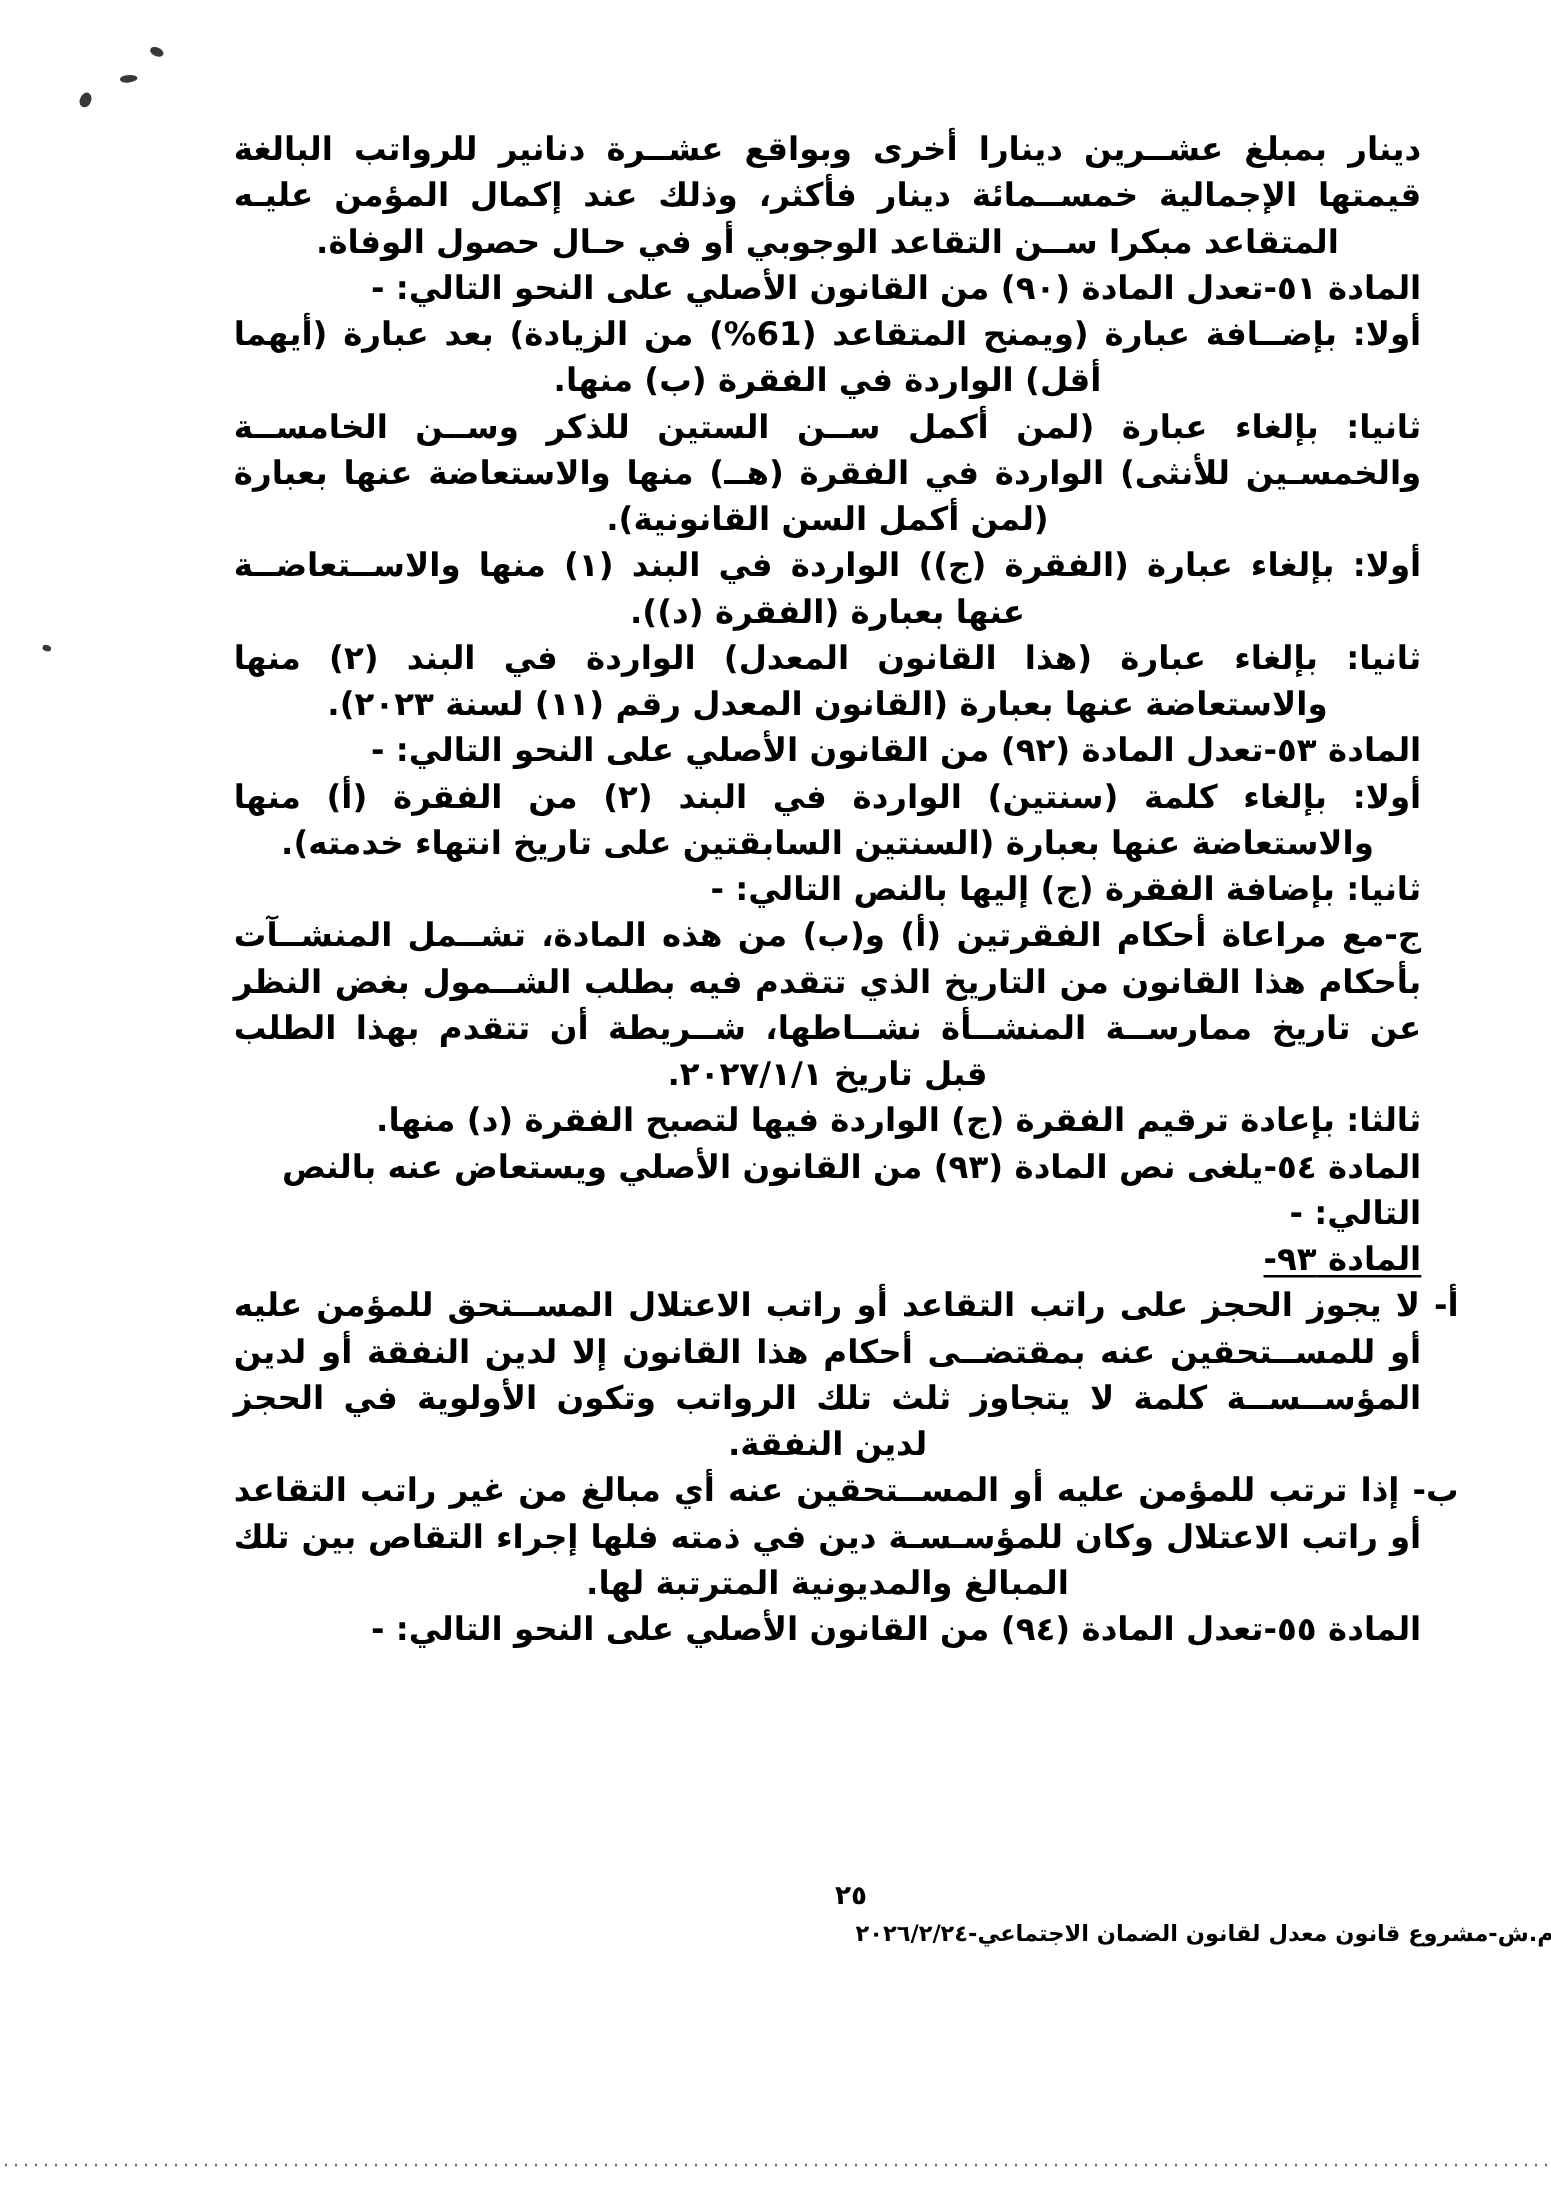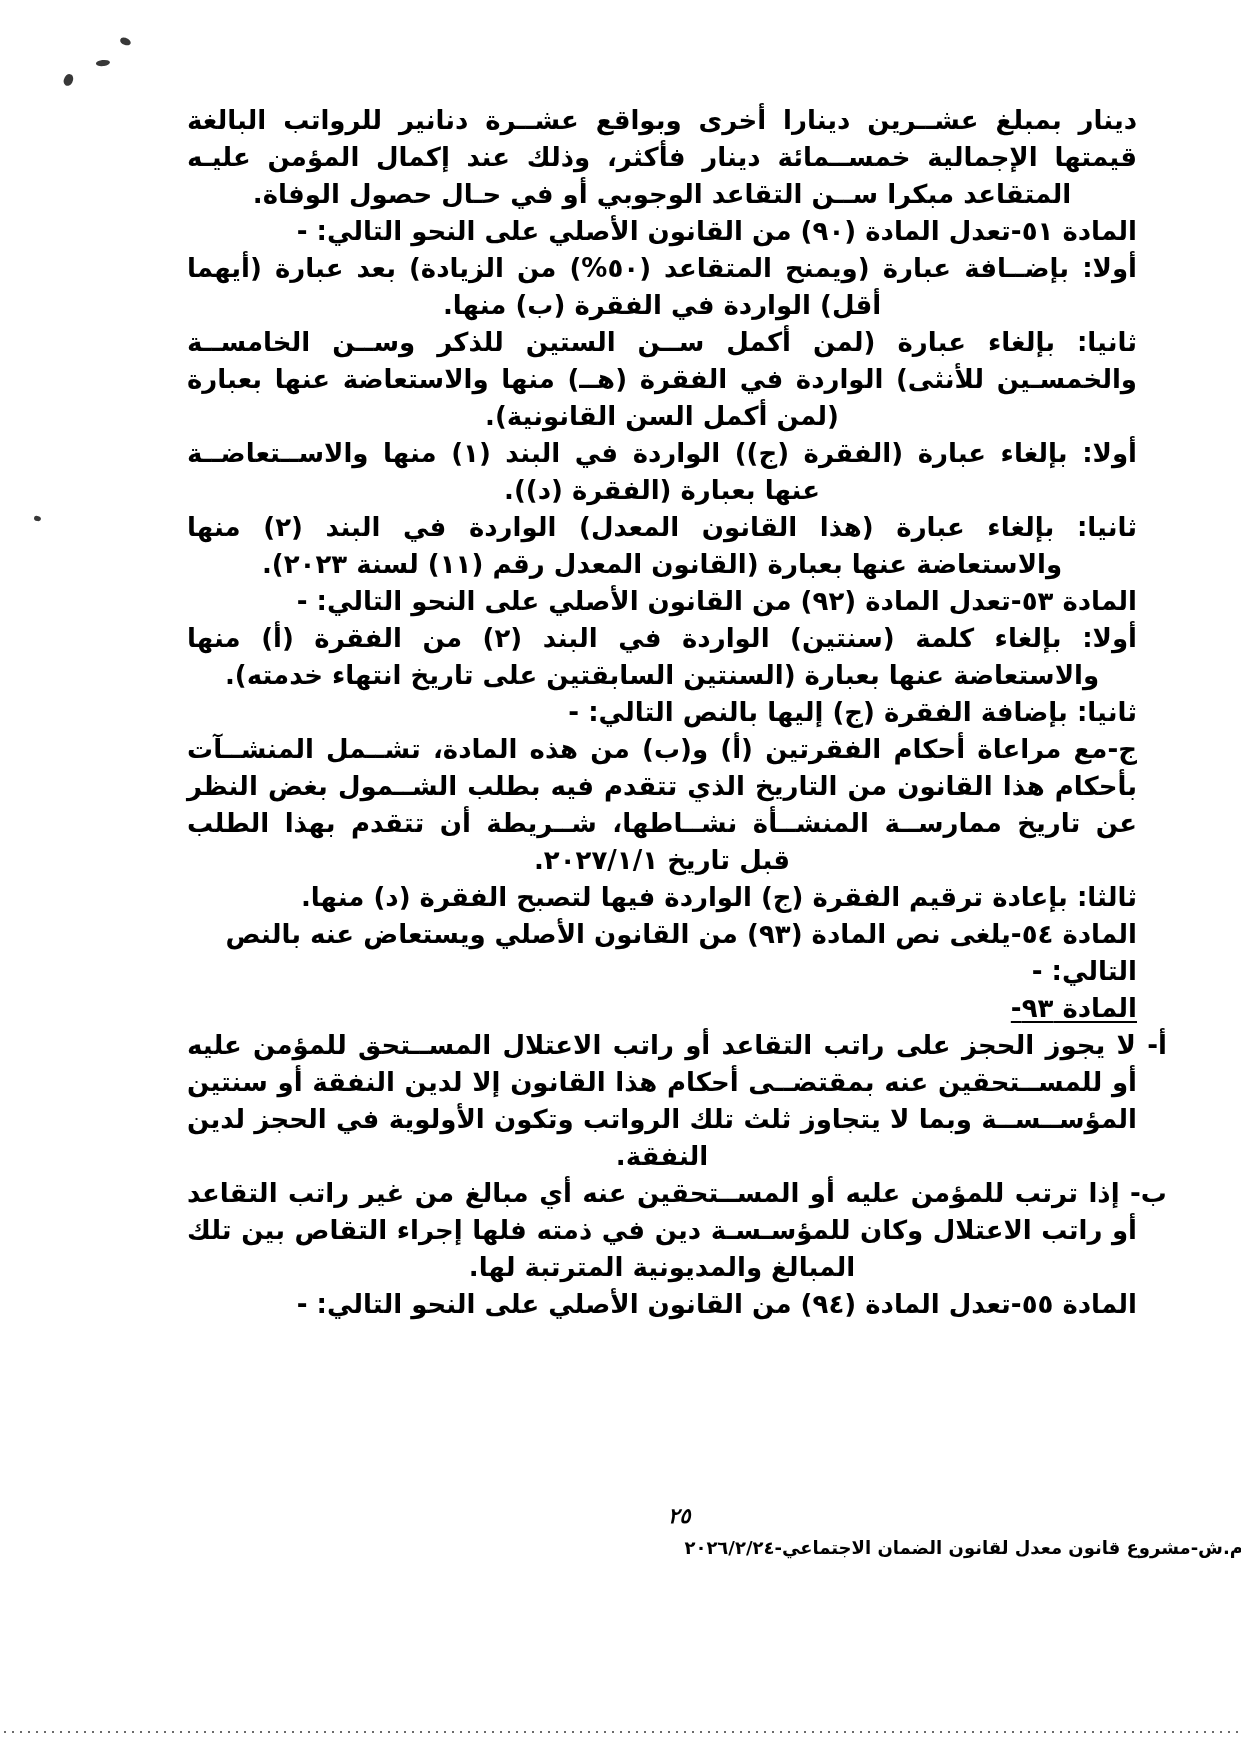--- a/index.html
+++ b/index.html
@@ -40,21 +40,20 @@
   
   .hang { padding-right: 30px; text-indent: -30px; text-align: justify; text-align-last: center; }
   .gap { margin-top: 19px; }
   .gap-lg { margin-top: 26px; }
   .pageno {
     position: absolute;
     top: 1504px;
     left: 668px;
     font-size: 21px;
     letter-spacing: 2px;
-    font-style: italic;
   }
   .footer {
     position: absolute;
     top: 1537px;
     right: 22px;
     direction: rtl;
     font-size: 18px;
   }
   
   .speck {
@@ -85,36 +84,36 @@
 
   <div class="speck s1"></div>
   <div class="speck s2"></div>
   <div class="speck s3"></div>
   <div class="speck s4"></div>
 
   <div class="content">
     <p class="intro">دينار بمبلغ عشــرين دينارا أخرى وبواقع عشــرة دنانير للرواتب البالغة قيمتها الإجمالية خمســمائة دينار فأكثر، وذلك عند إكمال المؤمن عليـه المتقاعد مبكرا ســن التقاعد الوجوبي أو في حـال حصول الوفاة.</p>
 
     <p class="article">المادة ٥١-تعدل المادة (٩٠) من القانون الأصلي على النحو التالي: -</p>
-    <p class="item">أولا: بإضــافة عبارة (ويمنح المتقاعد (٥٠%) من الزيادة) بعد عبارة (أيهما أقل) الواردة في الفقرة (ب) منها.</p>
+    <p class="item">أولا: بإضــافة عبارة (ويمنح المتقاعد (61%) من الزيادة) بعد عبارة (أيهما أقل) الواردة في الفقرة (ب) منها.</p>
     <p class="item">ثانيا: بإلغاء عبارة (لمن أكمل ســن الستين للذكر وســن الخامســة والخمسـين للأنثى) الواردة في الفقرة (هــ) منها والاستعاضة عنها بعبارة (لمن أكمل السن القانونية).</p>
 
     <p class="item">أولا: بإلغاء عبارة (الفقرة (ج)) الواردة في البند (١) منها والاســتعاضــة عنها بعبارة (الفقرة (د)).</p>
     <p class="item">ثانيا: بإلغاء عبارة (هذا القانون المعدل) الواردة في البند (٢) منها والاستعاضة عنها بعبارة (القانون المعدل رقم (١١) لسنة ٢٠٢٣).</p>
 
     <p class="article">المادة ٥٣-تعدل المادة (٩٢) من القانون الأصلي على النحو التالي: -</p>
     <p class="item">أولا: بإلغاء كلمة (سنتين) الواردة في البند (٢) من الفقرة (أ) منها والاستعاضة عنها بعبارة (السنتين السابقتين على تاريخ انتهاء خدمته).</p>
     <p class="item item-single">ثانيا: بإضافة الفقرة (ج) إليها بالنص التالي: -</p>
     <p class="sub">ج-مع مراعاة أحكام الفقرتين (أ) و(ب) من هذه المادة، تشــمل المنشــآت بأحكام هذا القانون من التاريخ الذي تتقدم فيه بطلب الشــمول بغض النظر عن تاريخ ممارســة المنشــأة نشــاطها، شــريطة أن تتقدم بهذا الطلب قبل تاريخ ٢٠٢٧/١/١.</p>
     <p class="item item-single">ثالثا: بإعادة ترقيم الفقرة (ج) الواردة فيها لتصبح الفقرة (د) منها.</p>
 
     <p class="article gap">المادة ٥٤-يلغى نص المادة (٩٣) من القانون الأصلي ويستعاض عنه بالنص التالي: -</p>
 
     <p class="repl-title gap">المادة ٩٣-</p>
-    <p class="hang">أ- لا يجوز الحجز على راتب التقاعد أو راتب الاعتلال المســتحق للمؤمن عليه أو للمســتحقين عنه بمقتضــى أحكام هذا القانون إلا لدين النفقة أو سنتين المؤســســة وبما لا يتجاوز ثلث تلك الرواتب وتكون الأولوية في الحجز لدين النفقة.</p>
+    <p class="hang">أ- لا يجوز الحجز على راتب التقاعد أو راتب الاعتلال المســتحق للمؤمن عليه أو للمســتحقين عنه بمقتضــى أحكام هذا القانون إلا لدين النفقة أو لدين المؤســســة كلمة لا يتجاوز ثلث تلك الرواتب وتكون الأولوية في الحجز لدين النفقة.</p>
     <p class="hang">ب- إذا ترتب للمؤمن عليه أو المســتحقين عنه أي مبالغ من غير راتب التقاعد أو راتب الاعتلال وكان للمؤسـسـة دين في ذمته فلها إجراء التقاص بين تلك المبالغ والمديونية المترتبة لها.</p>
 
     <p class="article gap-lg">المادة ٥٥-تعدل المادة (٩٤) من القانون الأصلي على النحو التالي: -</p>
   </div>
 
   <div class="pageno">٢٥</div>
   <div class="footer">م.ش-مشروع قانون معدل لقانون الضمان الاجتماعي-٢٠٢٦/٢/٢٤</div>
   <div class="scan-edge"></div>
 
 </div>

